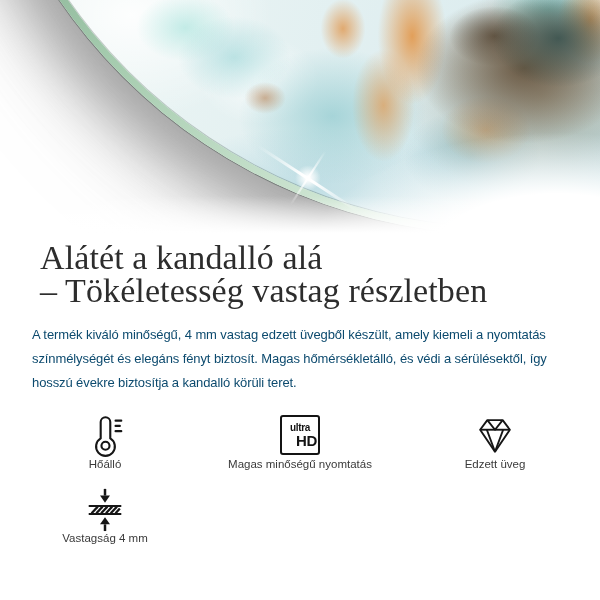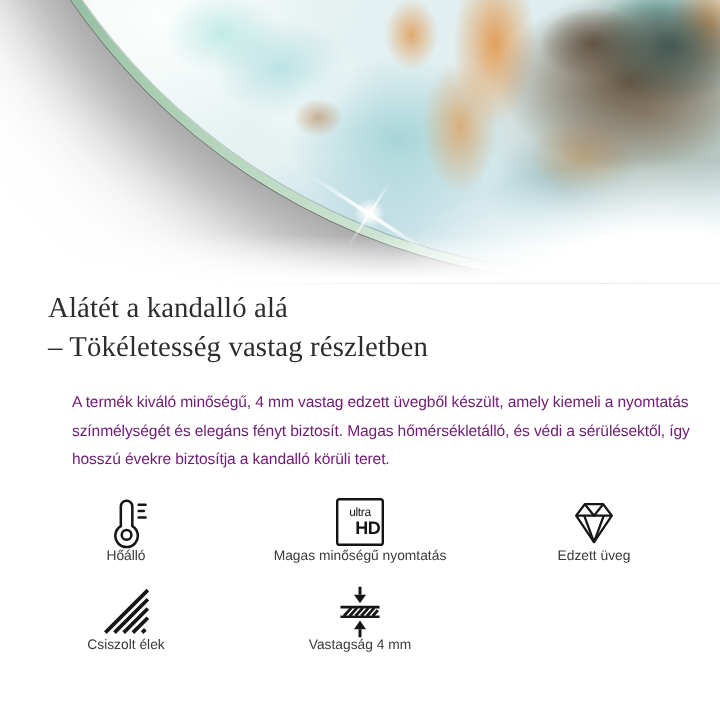--- a/index.html
+++ b/index.html
@@ -84,32 +84,32 @@
   .fade-bottom {
     position: absolute; left: 0; bottom: 0; width: 100%; height: 40px;
     background: linear-gradient(to bottom, rgba(255,255,255,0), #ffffff 92%);
   }
 
   
   .title {
     margin: 5px 40px 16px 40px;
     font-family: "Liberation Serif", "DejaVu Serif", serif;
     font-weight: 400;
-    font-size: 24px;
+    font-size: 34px;
     line-height: 33px;
     color: #2d2d2d;
     letter-spacing: 0.1px;
   }
   .description {
-    margin: 13px 0 0 60px;
+    margin: 13px 0 0 32px;
     width: 524px;
     font-size: 13px;
     line-height: 24px;
     letter-spacing: -0.1px;
-    color: #701a75;
+    color: #0c4a6e;
   }
 
   
   .features {
     margin: 18px 0 0 40px;
     width: 520px;
     display: grid;
     grid-template-columns: 130px 260px 130px;
     row-gap: 16px;
   }
@@ -123,21 +123,21 @@
     text-align: center;
     white-space: nowrap;
   }
   .icon-box svg { display: block; }
   .uhd-box {
     width: 40px; height: 40px;
     border: 2.5px solid #141414; border-radius: 3px;
     display: flex; flex-direction: column; align-items: center; justify-content: center;
     color: #141414;
   }
-  .uhd-top { font-size: 10px; font-weight: 400; line-height: 10px; letter-spacing: -0.3px; }
+  .uhd-top { font-size: 10px; font-weight: 700; line-height: 10px; letter-spacing: -0.3px; }
   .uhd-bottom { font-size: 15px; font-weight: 800; line-height: 15px; letter-spacing: -0.3px; padding-left: 13px; }
 </style>
 </head>
 <body>
 
 <div class="page">
 
   <div class="hero">
     <div class="disc-edge">
       <div class="disc-surface"></div>
@@ -187,32 +187,20 @@
         <svg width="46" height="46" viewBox="0 0 48 48" fill="none" stroke="#161616" stroke-width="2" stroke-linejoin="round">
           <path d="M8.5 18.5 L16 8.5 H32 L39.5 18.5 L24 41.5 Z"></path>
           <path d="M8.5 18.5 H39.5"></path>
           <path d="M16 8.5 L24 18.5 L32 8.5"></path>
           <path d="M15.5 18.5 L24 41.5 M32.5 18.5 L24 41.5"></path>
         </svg>
       </div>
       <span class="feature-label">Edzett üveg</span>
     </div>
 
-    <div class="feature">
-      <div class="icon-box">
-        <svg width="46" height="46" viewBox="0 0 48 48" fill="none" stroke="#161616" stroke-width="3.2" stroke-linecap="butt">
-          <path d="M6 43 L43 6"></path>
-          <path d="M14 43 L43 14"></path>
-          <path d="M22 43 L43 22"></path>
-          <path d="M30 43 L43 30"></path>
-          <path d="M38 43 L43 38" stroke-dasharray="4 3"></path>
-        </svg>
-      </div>
-      <span class="feature-label">Csiszolt élek</span>
-    </div>
 
     <div class="feature">
       <div class="icon-box">
         <svg width="46" height="46" viewBox="0 0 48 48" fill="none" stroke="#161616" stroke-linecap="butt">
           <path d="M24 3 V10" stroke-width="2.6"></path>
           <polygon points="24,17.5 18.8,10 29.2,10" fill="#161616" stroke="none"></polygon>
           <path d="M7 20.8 H41" stroke-width="2.2"></path>
           <path d="M7 29.2 H41" stroke-width="2.2"></path>
           <path d="M10 28.5 L16.5 21.5 M15 28.5 L21.5 21.5 M20 28.5 L26.5 21.5 M25 28.5 L31.5 21.5 M30 28.5 L36.5 21.5 M35 28.5 L39.5 23.5" stroke-width="2.4"></path>
           <polygon points="24,32.5 18.8,40 29.2,40" fill="#161616" stroke="none"></polygon>

